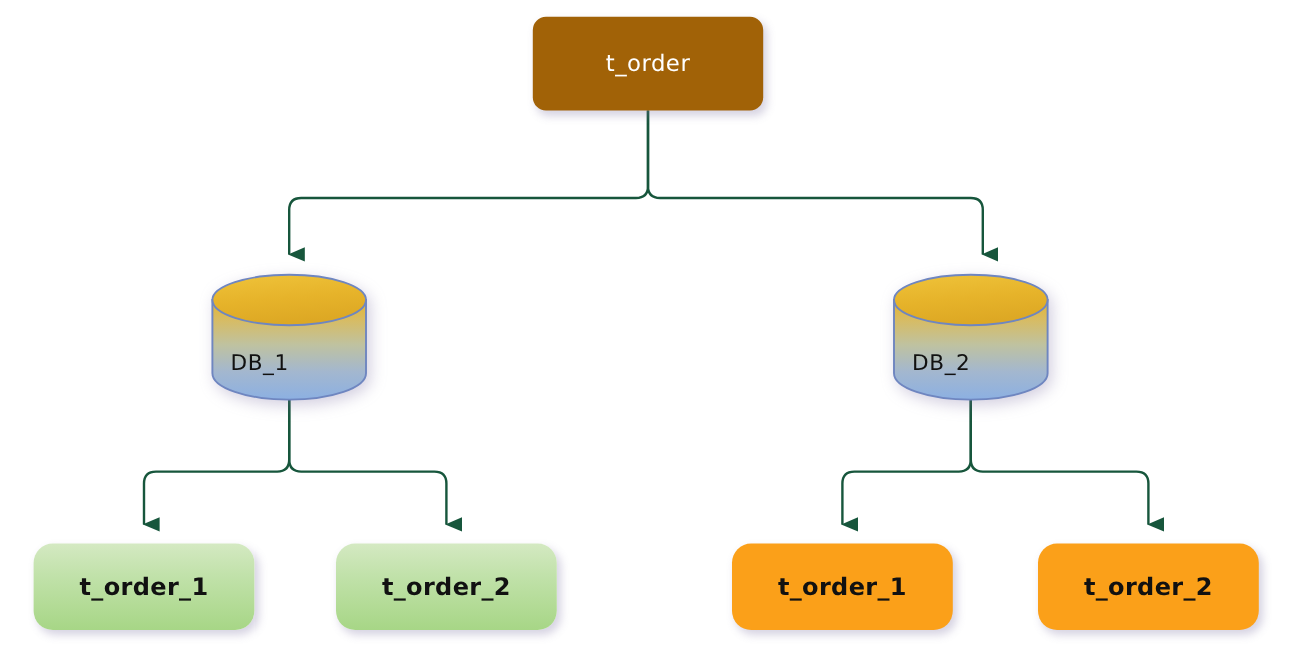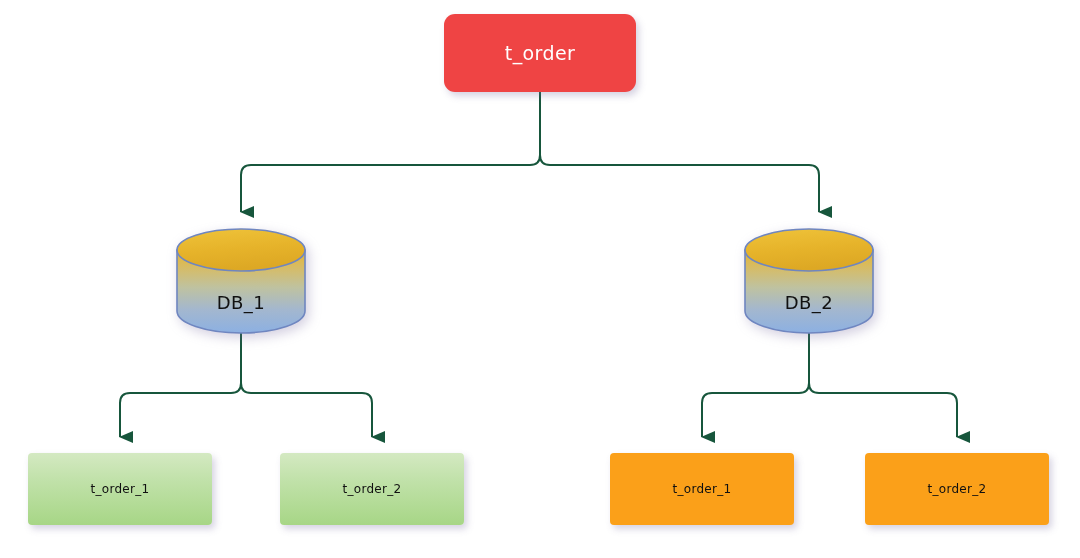--- a/index.html
+++ b/index.html
@@ -30,53 +30,54 @@
     box-sizing: border-box;
     display: flex;
     align-items: center;
     justify-content: center;
     text-align: center;
     white-space: nowrap;
   }
   
   .node-root {
     border-radius: 11px;
-    background: #ef4444;
+    background: #a16207;
     color: #ffffff;
     font-size: 19px;
     letter-spacing: 0.4px;
     box-shadow: 3px 4px 7px rgba(120,110,160,0.30);
   }
   
   .node-leaf {
-    border-radius: 4px;
+    border-radius: 16px;
     color: #111111;
-    font-size: 12px;
+    font-size: 20px;
     letter-spacing: 0.3px;
     box-shadow: 3px 4px 7px rgba(120,110,160,0.30);
+    font-weight: bold;
   }
   .leaf-green {
     background: linear-gradient(to bottom, #d4e9c2 0%, #c2e2ab 35%, #a7d686 100%);
   }
   .leaf-orange {
     background: #fba019;
   }
   
   .node-db {
     filter: drop-shadow(3px 4px 6px rgba(120,110,160,0.33));
   }
   .node-db svg {
     display: block;
     overflow: visible;
   }
   .db-label {
     position: absolute;
-    left: 0;
+    left: 16px;
     width: 100%;
-    text-align: center;
+    text-align: left;
     color: #111111;
     font-size: 18px;
     letter-spacing: 0.5px;
     pointer-events: none;
   }
 </style>
 </head>
 <body>
 
 <div id="canvas">

